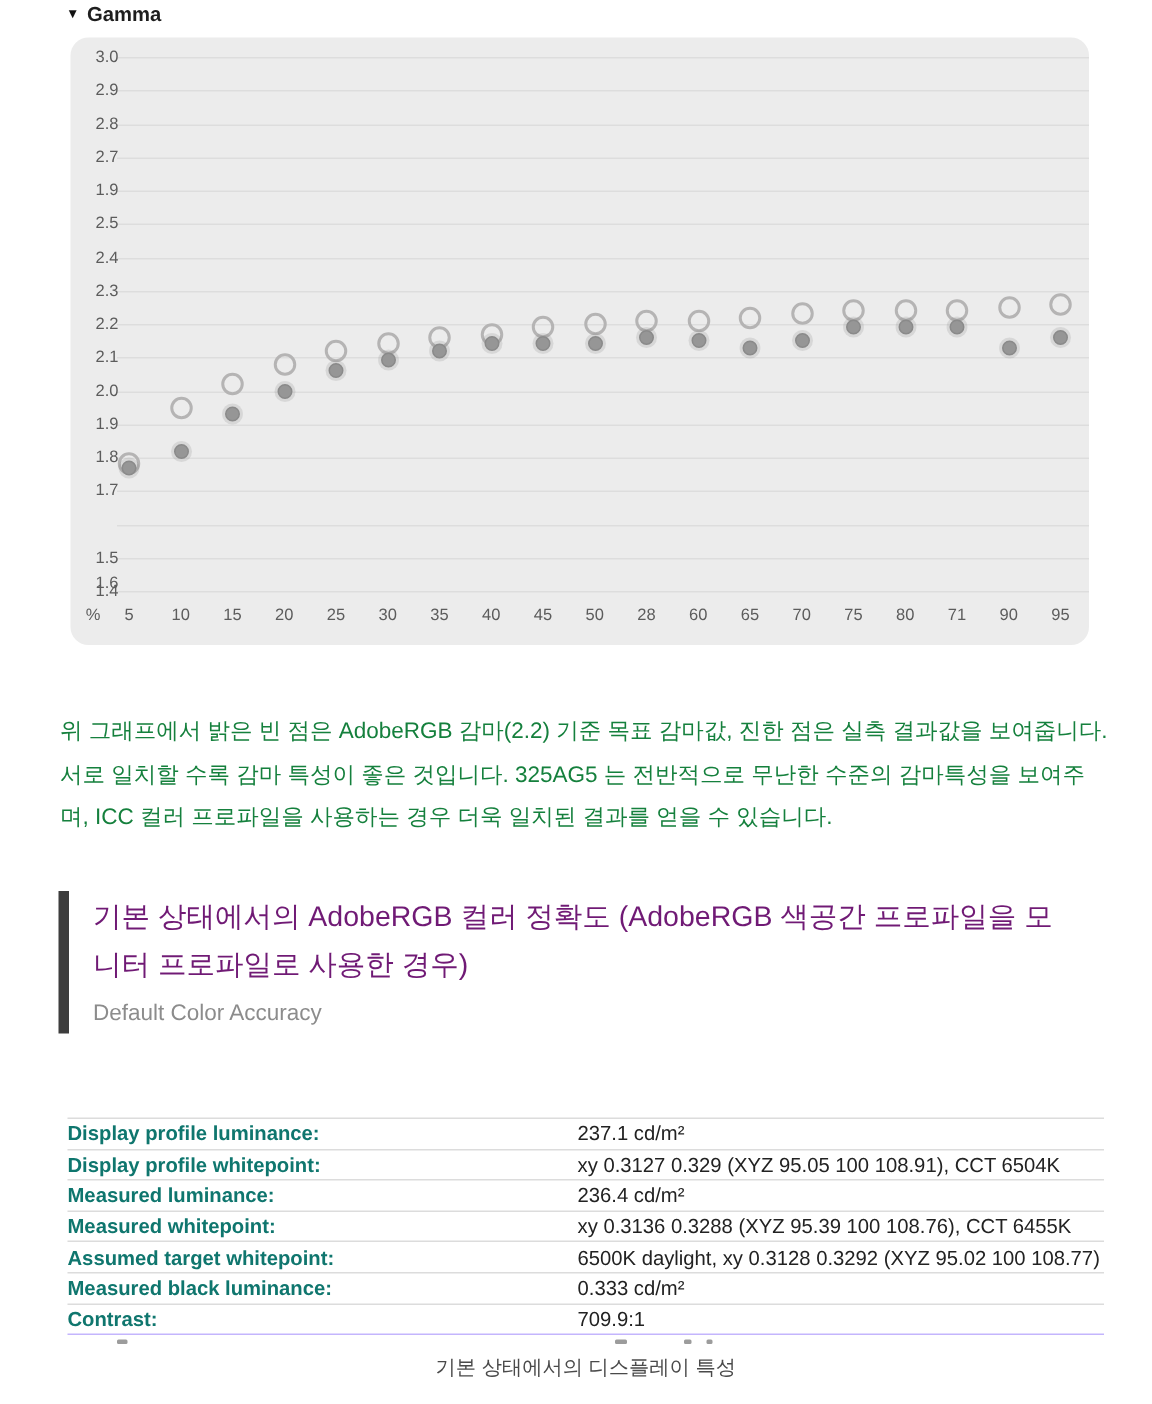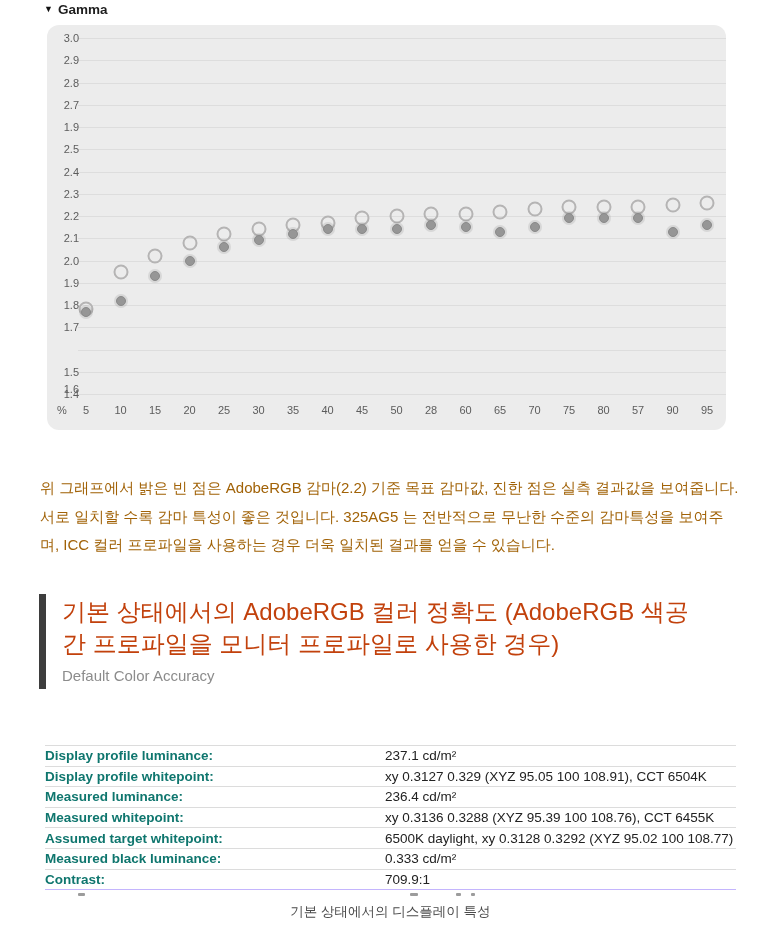--- a/index.html
+++ b/index.html
@@ -18,25 +18,25 @@
   .gridline{position:absolute;left:31px;right:0;height:1px;background:#dddddd;}
   .ytick{position:absolute;left:8px;width:24px;text-align:right;font-size:11px;
          color:#5c5c5c;transform:translateY(-50%);}
   .xtick{position:absolute;width:24px;text-align:center;font-size:11px;color:#5c5c5c;}
   .pt{position:absolute;border-radius:50%;transform:translate(-50%,-50%);}
   .pt.open{width:11px;height:11px;border:2px solid #b5b4b4;background:transparent;}
   .pt.filled{width:8px;height:8px;background:#969696;border:1px solid #8a8a8a;
              box-shadow:0 0 0 2px rgba(120,120,120,0.18);}
 
   
-  .para{left:40px;top:459px;width:700px;font-size:15px;line-height:28.5px;color:#a16207;}
+  .para{left:40px;top:459px;width:700px;font-size:15px;line-height:28.5px;color:#15803d;}
 
   
   .section-bar{left:39px;top:594px;width:7px;height:95px;background:#3d3d3d;}
-  .section-title{left:62px;top:596px;width:650px;font-size:24px;line-height:32px;color:#c2410c;}
+  .section-title{left:62px;top:596px;width:650px;font-size:19px;line-height:32px;color:#701a75;}
   .section-sub{left:62px;top:667px;font-size:15px;color:#8c8c8c;}
 
   
   .meas-table{left:45px;top:745px;width:691px;}
   .trow{display:flex;border-top:1px solid #dcdcdc;height:19.6px;align-items:center;}
   .trow:last-child{border-bottom:1px solid #c4b5fd;}
   .tlabel{width:340px;font-size:13.5px;font-weight:700;color:#0f766e;white-space:nowrap;}
   .tvalue{flex:1;font-size:13.5px;color:#222;white-space:nowrap;}
 
   
@@ -99,21 +99,21 @@
     <span class="xtick" style="left: 234px; top: 379px;">35</span>
     <span class="xtick" style="left: 268.5px; top: 379px;">40</span>
     <span class="xtick" style="left: 303px; top: 379px;">45</span>
     <span class="xtick" style="left: 337.5px; top: 379px;">50</span>
     <span class="xtick" style="left: 372px; top: 379px;">28</span>
     <span class="xtick" style="left: 406.5px; top: 379px;">60</span>
     <span class="xtick" style="left: 441px; top: 379px;">65</span>
     <span class="xtick" style="left: 475.5px; top: 379px;">70</span>
     <span class="xtick" style="left: 510px; top: 379px;">75</span>
     <span class="xtick" style="left: 544.5px; top: 379px;">80</span>
-    <span class="xtick" style="left: 579px; top: 379px;">57</span>
+    <span class="xtick" style="left: 579px; top: 379px;">71</span>
     <span class="xtick" style="left: 613.5px; top: 379px;">90</span>
     <span class="xtick" style="left: 648px; top: 379px;">95</span>
     <div class="pt open" style="left: 39px; top: 284.45px;"></div>
     <div class="pt open" style="left: 73.5px; top: 246.625px;"></div>
     <div class="pt open" style="left: 108px; top: 231.05px;"></div>
     <div class="pt open" style="left: 142.5px; top: 217.7px;"></div>
     <div class="pt open" style="left: 177px; top: 208.8px;"></div>
     <div class="pt open" style="left: 211.5px; top: 204.35px;"></div>
     <div class="pt open" style="left: 246px; top: 199.9px;"></div>
     <div class="pt open" style="left: 280.5px; top: 197.675px;"></div>

